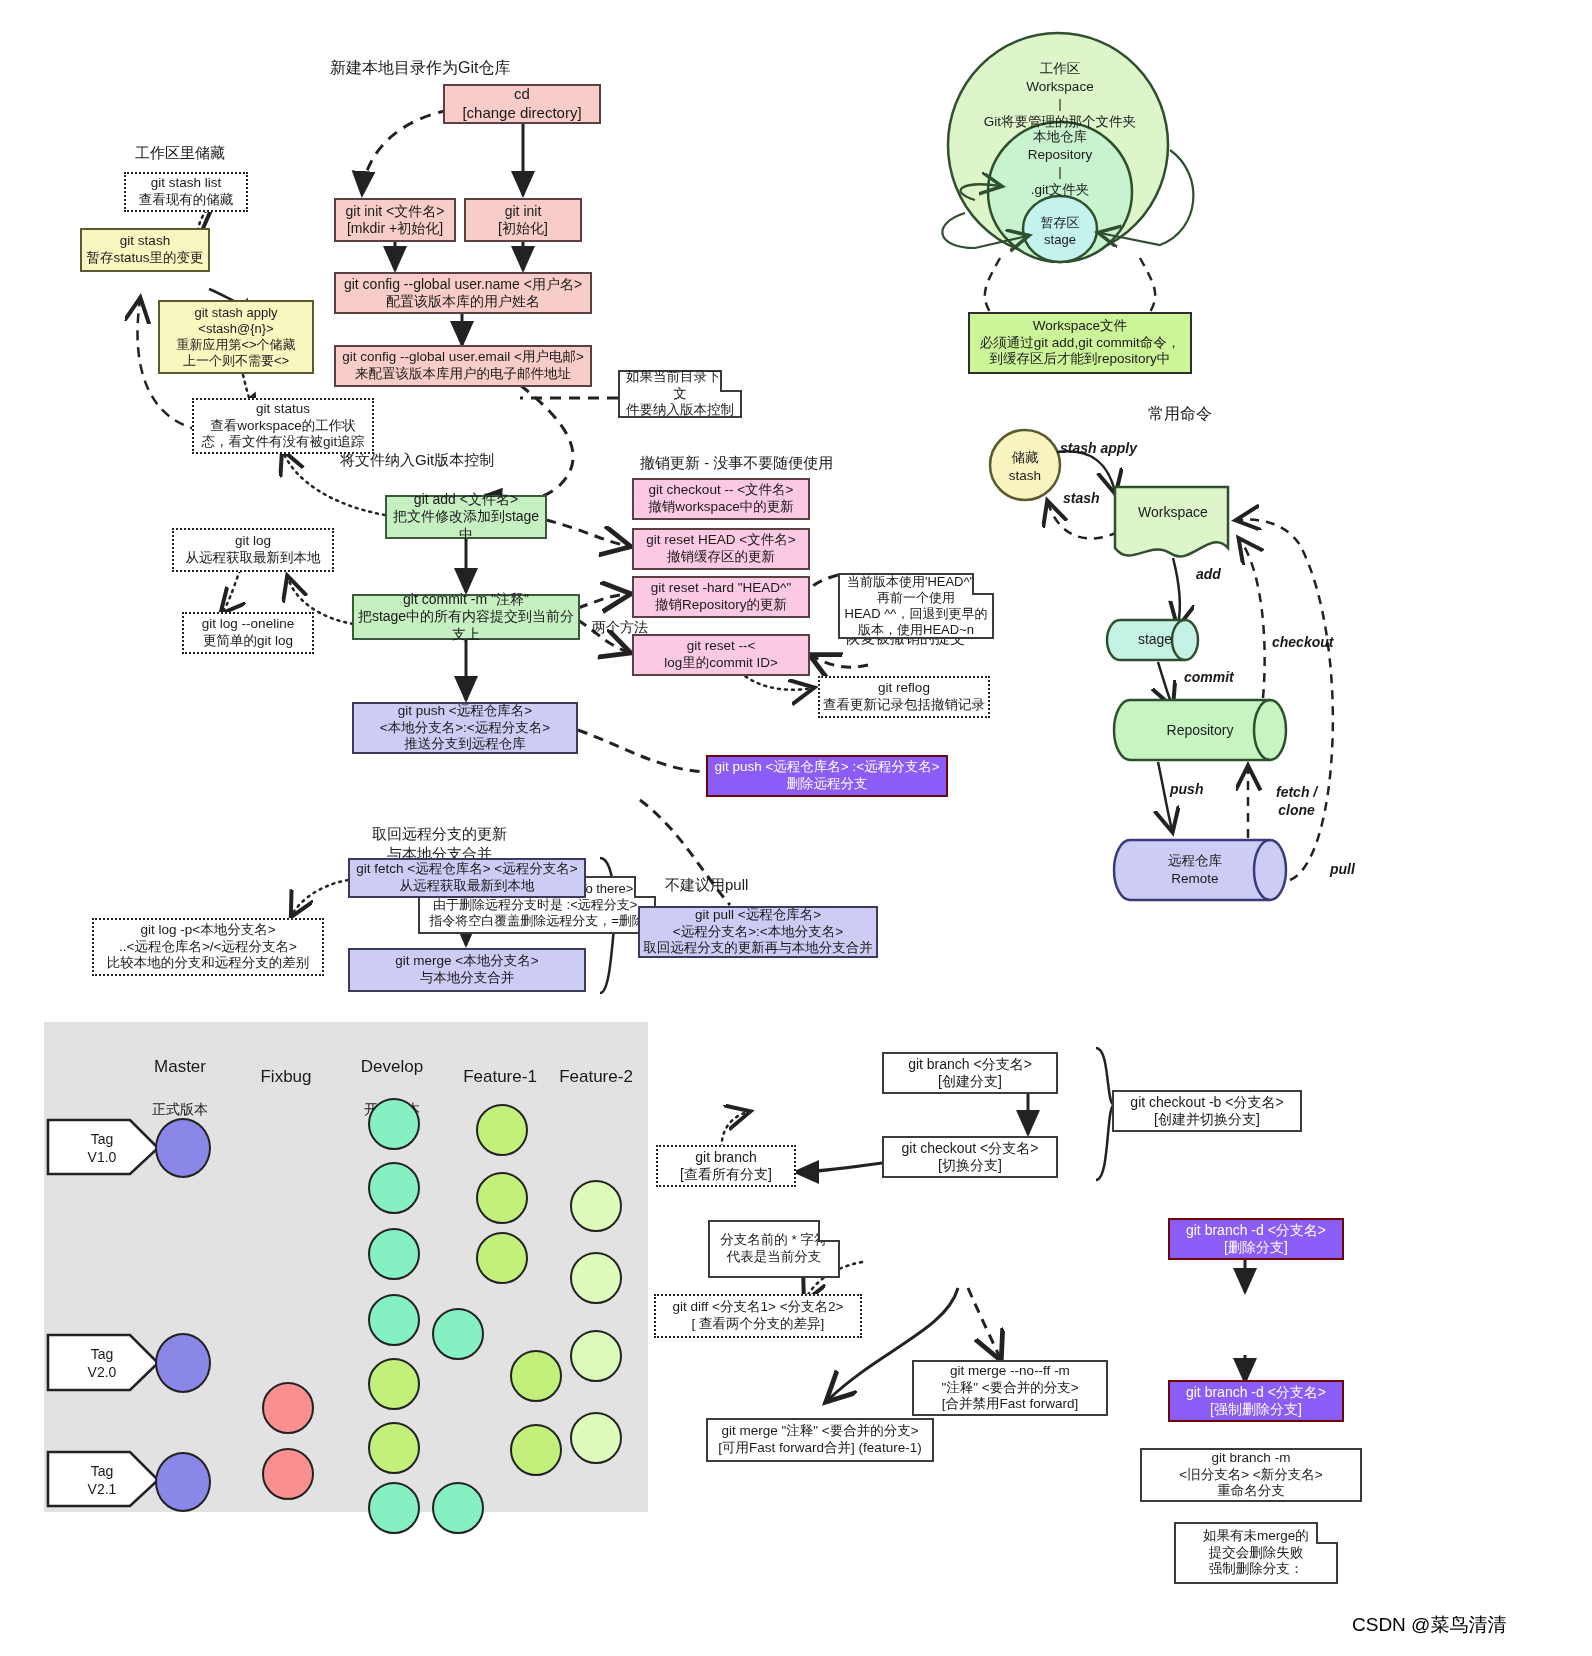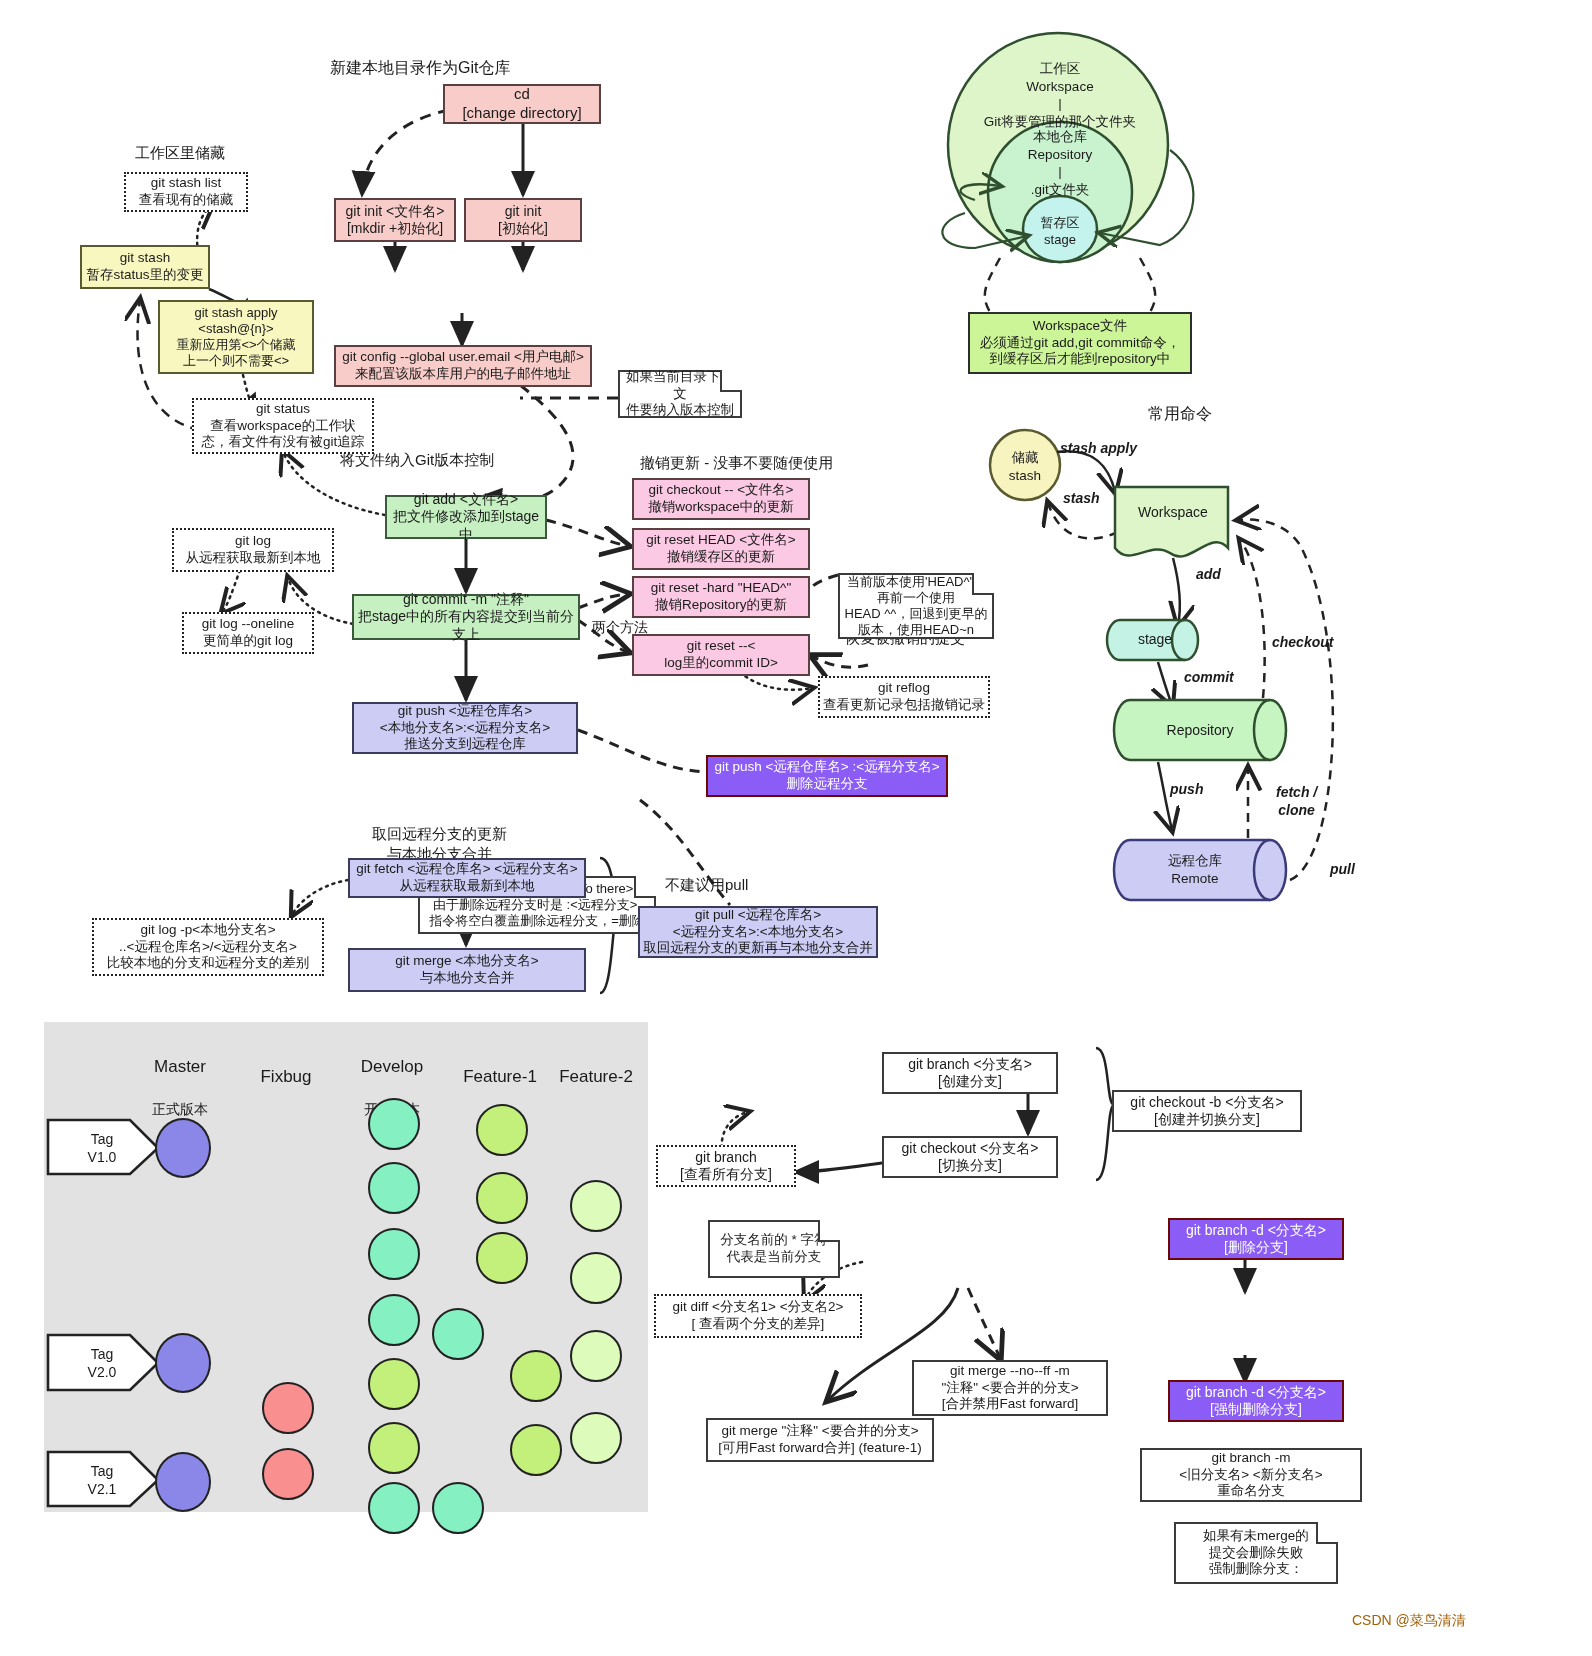--- a/index.html
+++ b/index.html
@@ -14,21 +14,21 @@
   .yellowish{background:#f9f7c0;border:2px solid #5a5a30;}
   .darkred{background:#8b5cf6;border:2px solid #6b0707;color:#fff;}
   .lgreen{background:#ccf598;border:2px solid #2e2e2e;}
   .plainbox{background:#fff;border:2px solid #3b3b3b;}
   .lbl{position:absolute;white-space:pre-line;text-align:center;line-height:1.3;}
   svg.layer{position:absolute;left:0;top:0;width:1592px;height:1656px;pointer-events:none;}
   .note{position:relative;}
   .note .fold{position:absolute;right:-2px;top:-2px;width:20px;height:20px;background:#fff;border-left:2px solid #3b3b3b;border-bottom:2px solid #3b3b3b;transform:none;}
   .graphpanel{position:absolute;background:#e2e2e2;}
   .commit{position:absolute;border:2px solid #222;border-radius:50%;}
-  .watermark{position:absolute;color:#a16207;font-size:14px;}
+  .watermark{position:absolute;color:#000000;font-size:19px;}
 </style>
 </head>
 <body>
 
 <div id="root">
 
   <svg class="layer">
     <defs>
       <marker id="ah" markerWidth="10" markerHeight="10" refX="8" refY="4" orient="auto">
         <path d="M0,0 L9,4 L0,8 z" fill="#222"></path>
@@ -215,32 +215,34 @@
 与本地分支合并</div>
   <div class="lbl" style="left:665px;top:875px;font-size:15px;">不建议用pull</div>
   <div class="lbl" style="left:1148px;top:404px;font-size:16px;">常用命令</div>
 
   <div class="node pinkish" style="left:443px;top:84px;width:158px;height:40px;font-size:15px;">cd
 [change directory]</div>
   <div class="node pinkish" style="left:334px;top:198px;width:122px;height:44px;font-size:14px;">git init &lt;文件名&gt;
 [mkdir +初始化]</div>
   <div class="node pinkish" style="left:464px;top:198px;width:118px;height:44px;font-size:14px;">git init
 [初始化]</div>
+  <div class="node pinkish" style="left:334px;top:272px;width:258px;height:42px;font-size:14px;">git config --global user.name &lt;用户名&gt;
+配置该版本库的用户姓名</div>
   <div class="node pinkish" style="left:334px;top:345px;width:258px;height:42px;font-size:13.5px;">git config --global user.email &lt;用户电邮&gt;
 来配置该版本库用户的电子邮件地址</div>
 
   <div class="node plainbox note" style="left:618px;top:370px;width:124px;height:48px;font-size:13.5px;">
     <span>如果当前目录下有文
 件要纳入版本控制</span>
     <span class="fold"></span>
   </div>
 
   <div class="node dotted" style="left:124px;top:172px;width:124px;height:40px;font-size:13.5px;">git stash list
 查看现有的储藏</div>
-  <div class="node yellowish" style="left:80px;top:245px;width:130px;height:44px;font-size:13.5px;">git stash
+  <div class="node yellowish" style="left:80px;top:228px;width:130px;height:44px;font-size:13.5px;">git stash
 暂存status里的变更</div>
   <div class="node yellowish" style="left:158px;top:300px;width:156px;height:74px;font-size:13px;">git stash apply
 &lt;stash@{n}&gt;
 重新应用第&lt;&gt;个储藏
 上一个则不需要&lt;&gt;</div>
   <div class="node dotted" style="left:192px;top:398px;width:182px;height:56px;font-size:13.5px;">git status
 查看workspace的工作状
 态，看文件有没有被git追踪</div>
 
   <div class="node greenish" style="left:385px;top:495px;width:162px;height:44px;font-size:14px;">git add &lt;文件名&gt;

